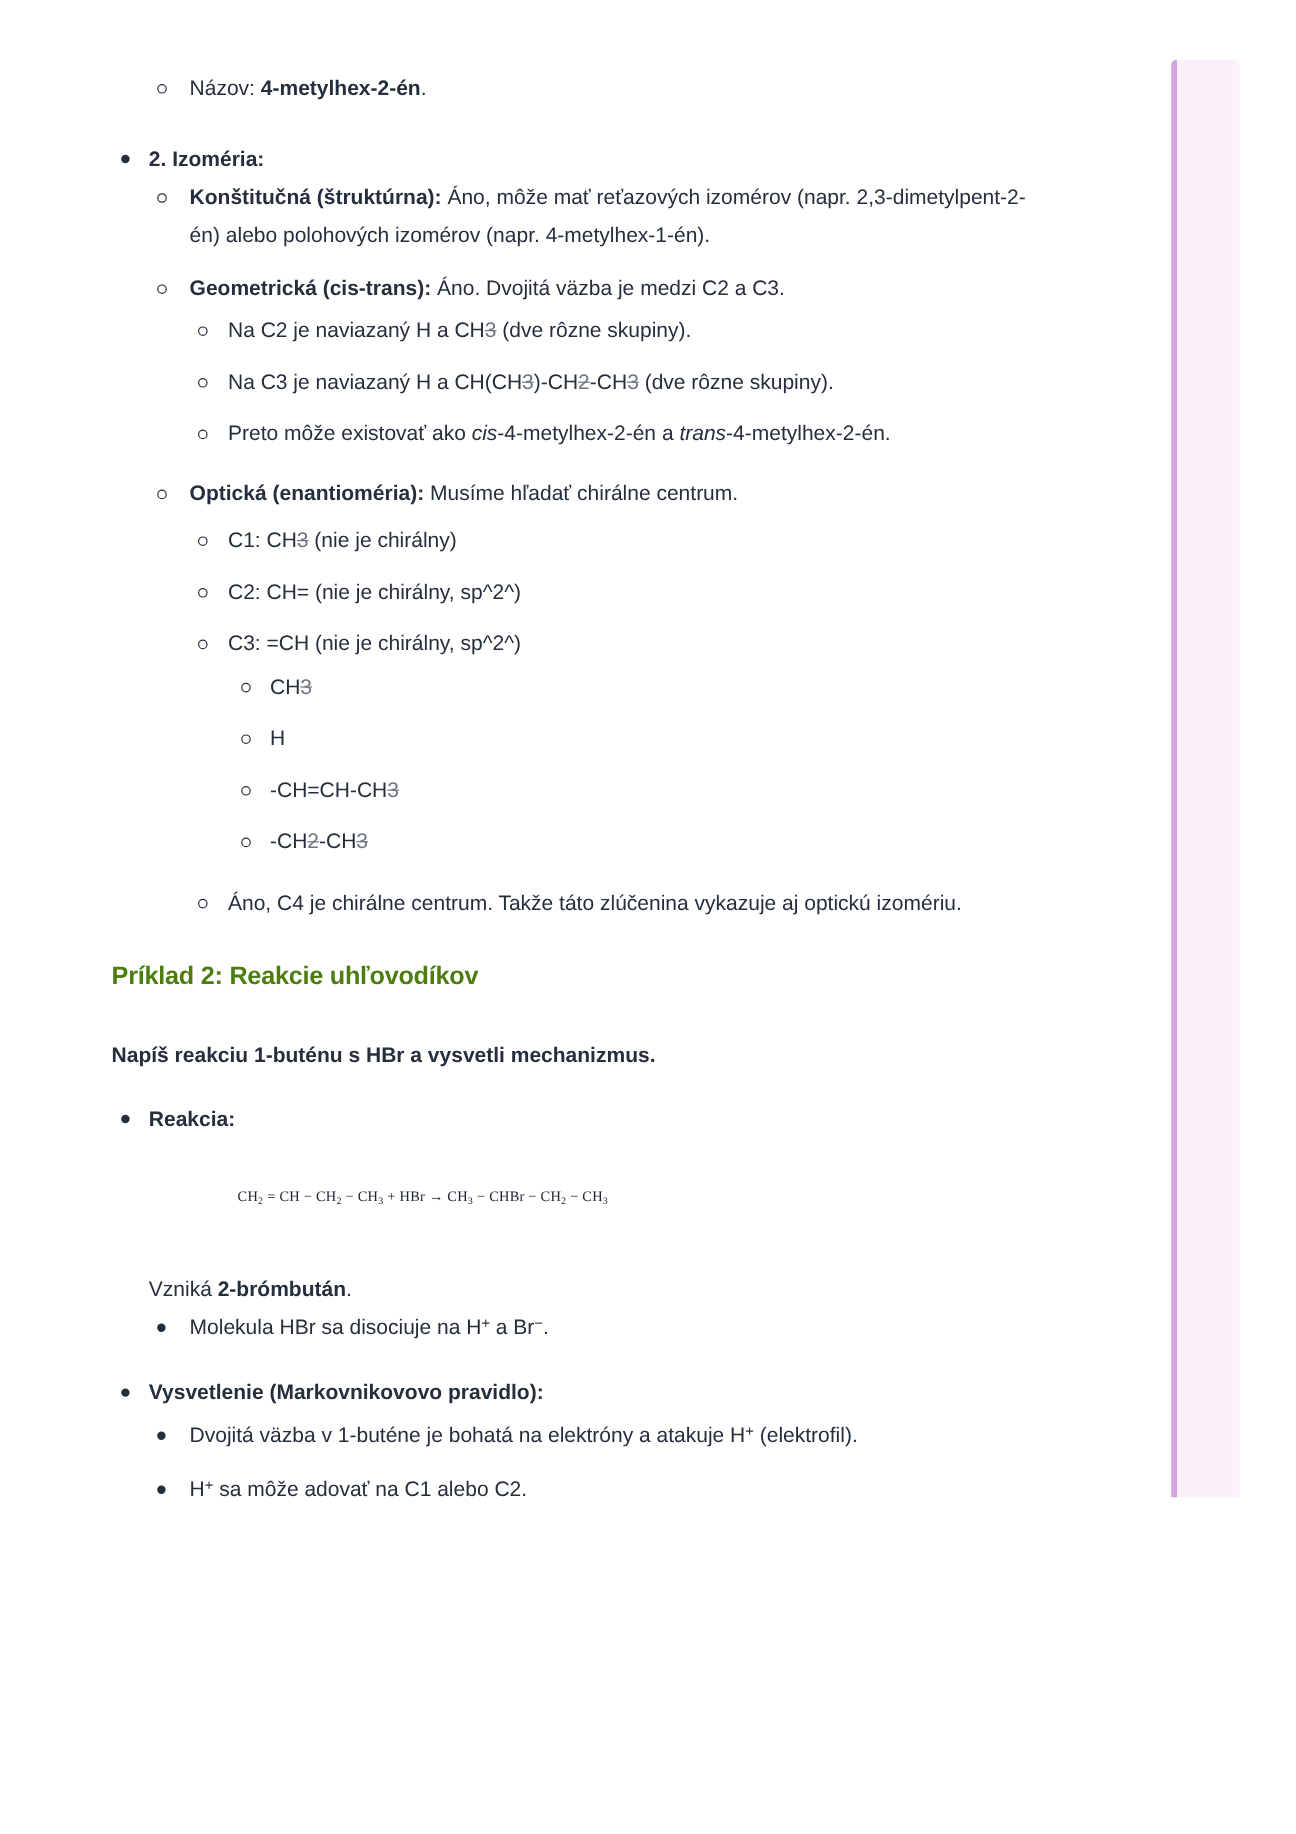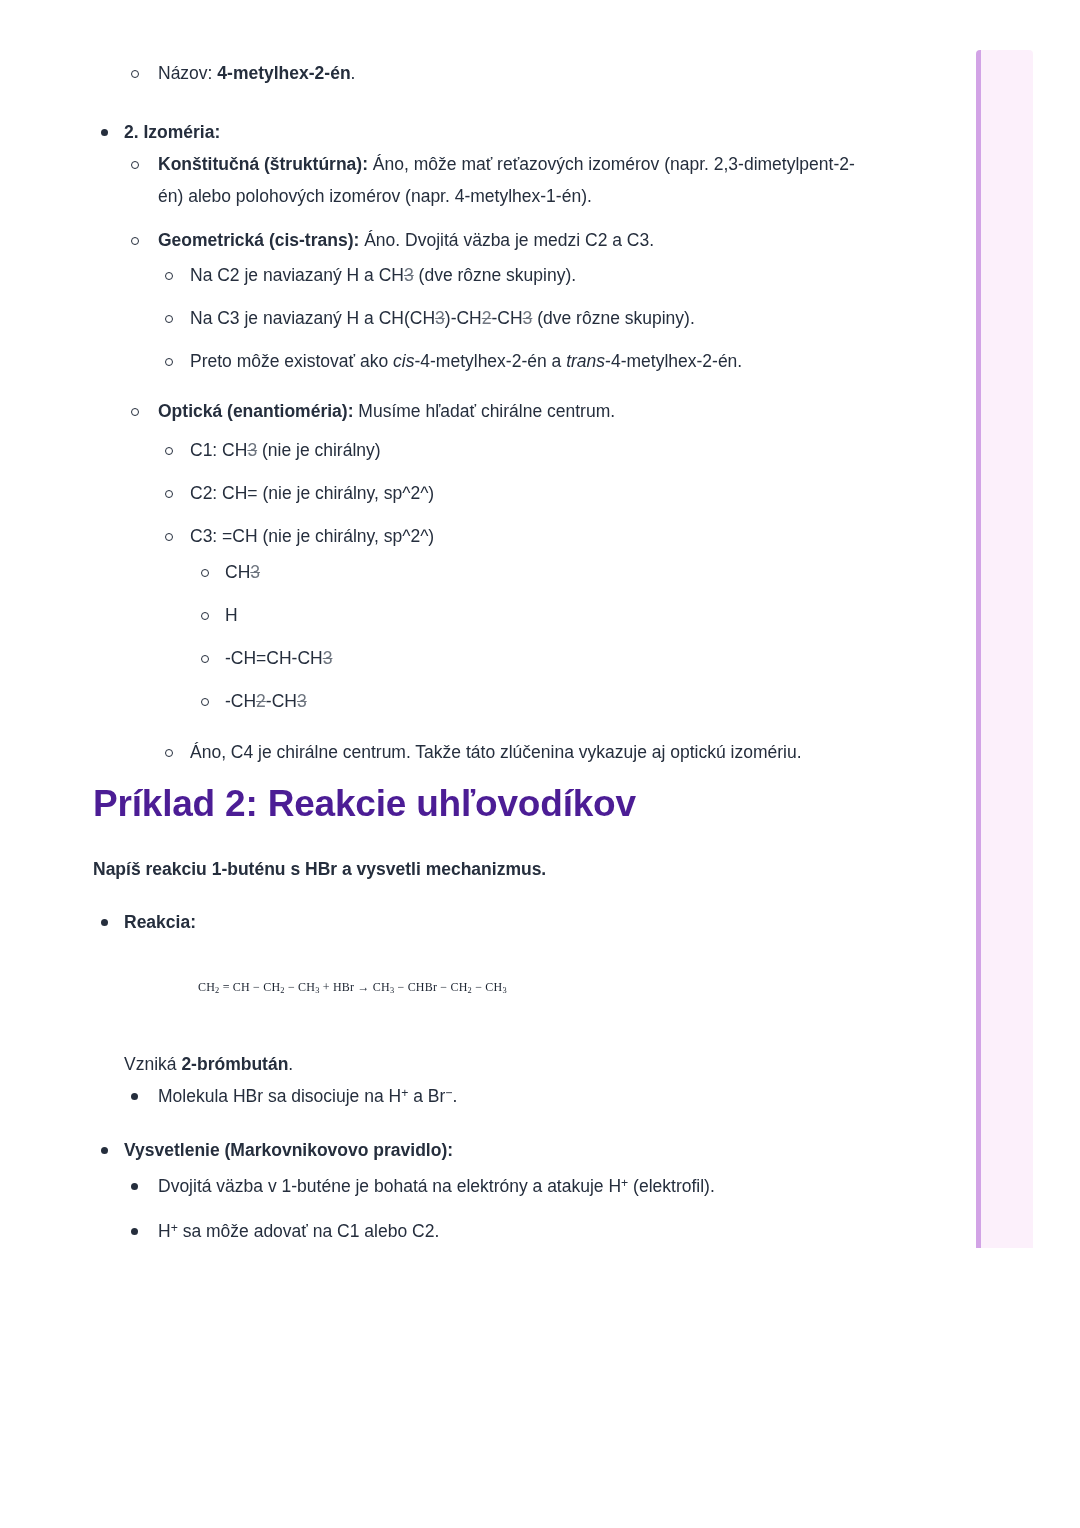--- a/index.html
+++ b/index.html
@@ -26,22 +26,22 @@
   .lvl2 > .txt { max-width:750px; }
   .lvl3 > .txt { max-width:648px; }
   .lvl4 > .txt { max-width:600px; }
   .expl > .txt { max-width:762px; }
   .seg-b { font-weight:700; }
   .seg-i { font-style:italic;text-align:center; }
   .seg-strike { text-decoration:line-through; color:#6f7680; }
   .seg-sup { font-size:0.7em; position:relative; top:-0.45em; }
   .seg-sub { font-size:0.7em; position:relative; top:0.2em; }
   .heading {
-    margin-top:17px; font-size:37px; line-height:38px; font-weight:700;
-    color:#4c1d95; letter-spacing:-0.2px;
+    margin-top:27px; font-size:21px; line-height:38px; font-weight:700;
+    color:#4d7c0f; letter-spacing:-0.2px;
   }
   .intro { margin-top:30px;font-weight:bold; }
   .equation {
     margin-top:34px; margin-left:105px;
     font-family:"Liberation Serif","DejaVu Serif",serif;
     font-size:12px; line-height:30px; color:#1b2330; letter-spacing:0.2px;
   }
   .result { margin-top:44px; margin-left:31px; }
   .stripe {
     position:absolute; z-index:1; left:976px; top:50px; width:57px; height:1427px;

